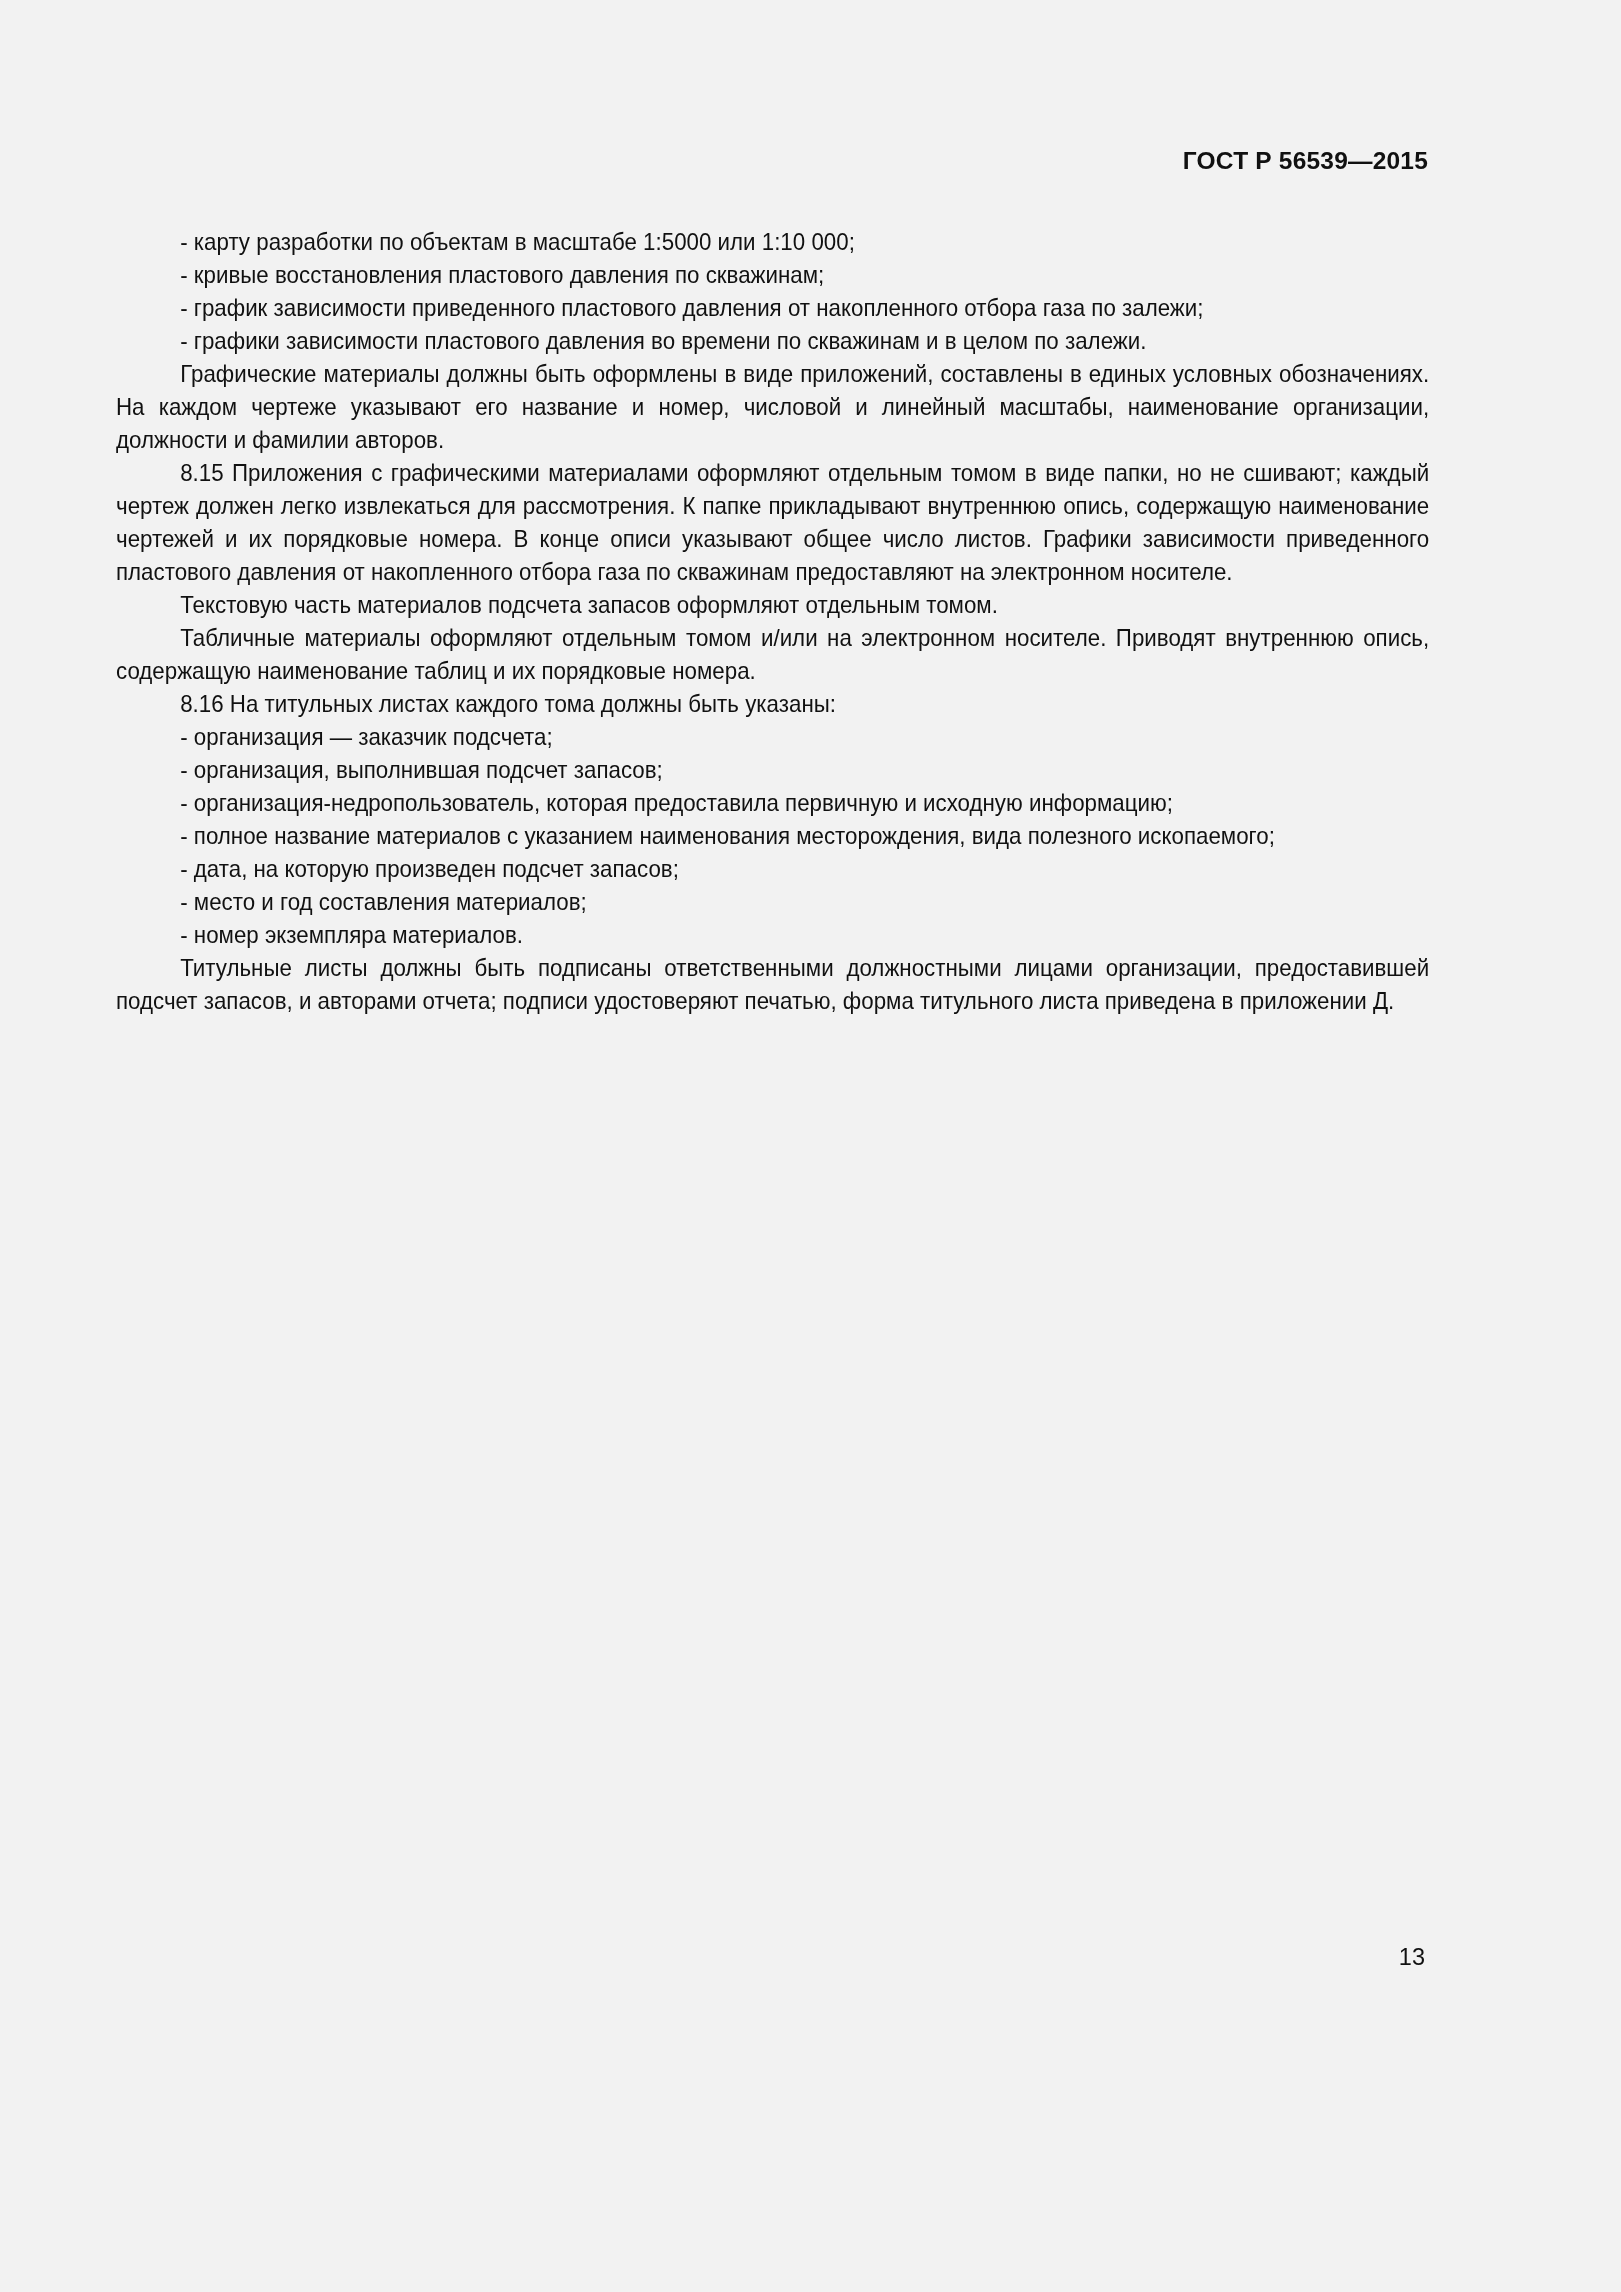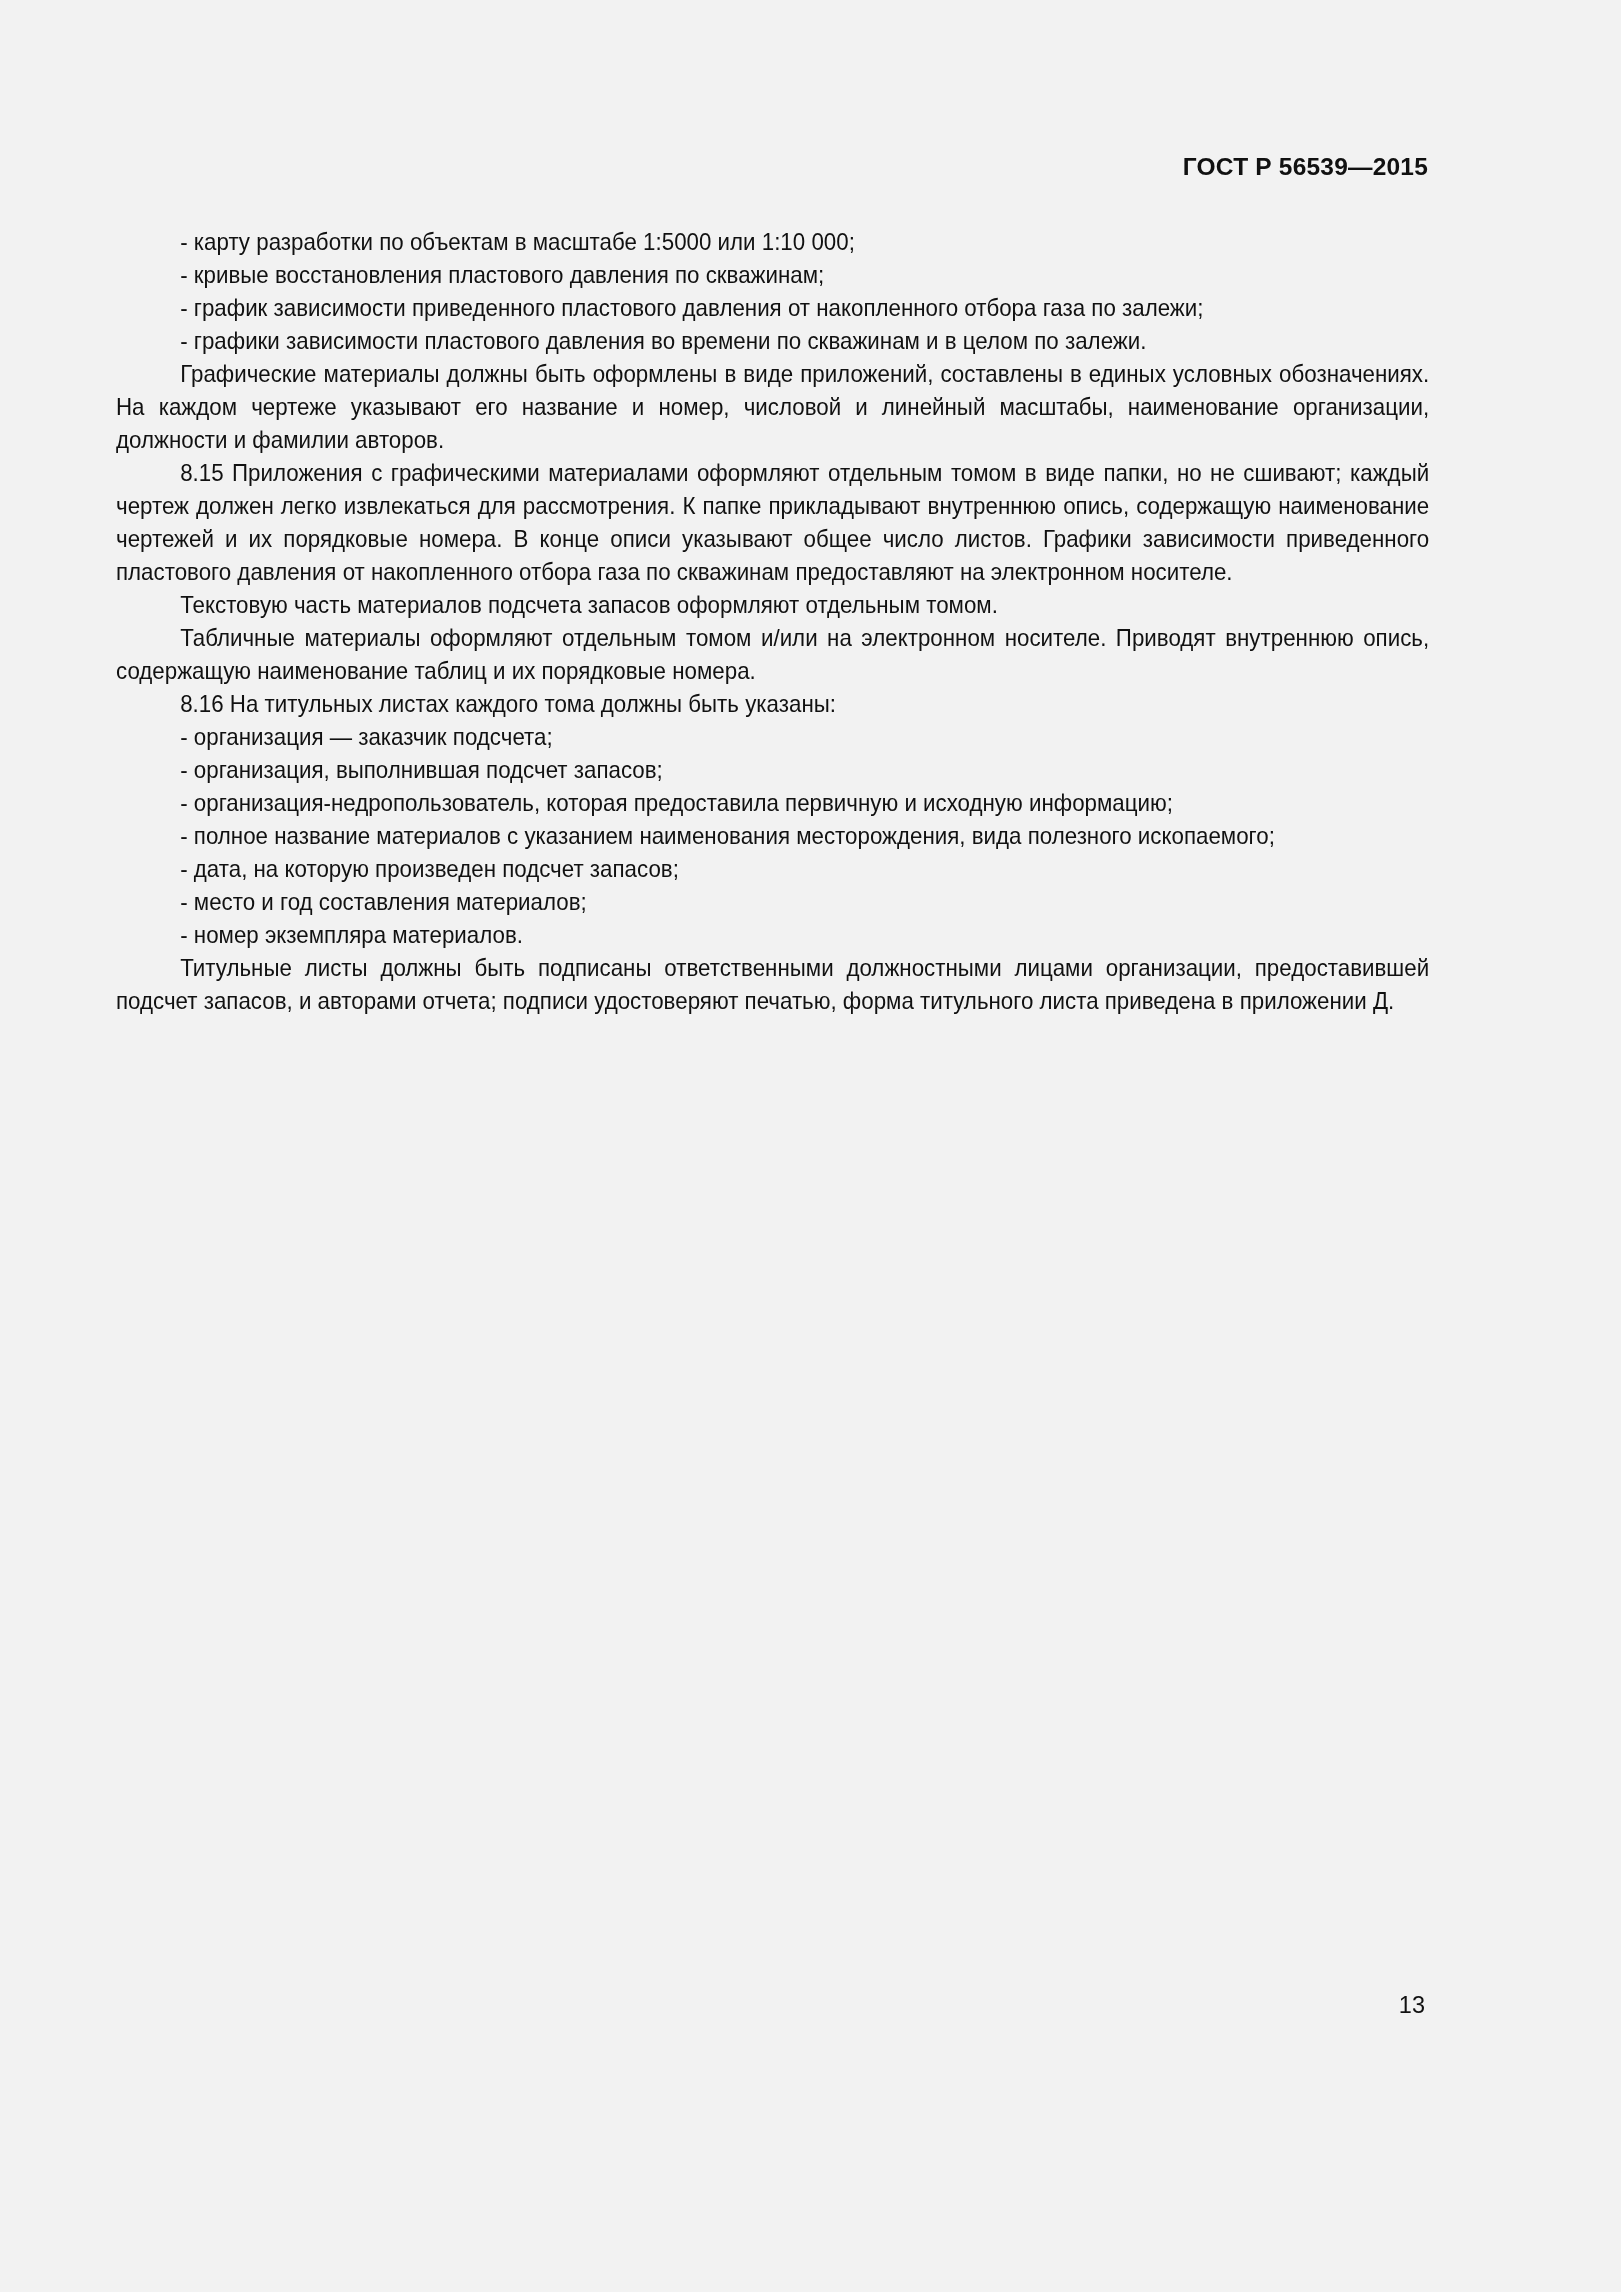--- a/index.html
+++ b/index.html
@@ -10,21 +10,21 @@
       width: 1621px;
       height: 2293px;
       background: #f2f2f2;
       position: relative;
       overflow: hidden;
       font-family: "Liberation Sans", sans-serif;
       color: #111111;
     }
     .page-header {
       position: absolute;
-      top: 153px;
+      top: 147px;
       right: 193px;
       font-size: 24.5px;
       font-weight: bold;
       letter-spacing: 0.2px;
     }
     .body-text {
       position: absolute;
       top: 225px;
       left: 116px;
       width: 1313px;
@@ -35,21 +35,21 @@
       width: 1412px;
     }
     .para {
       margin: 0;
       text-align: justify;
       text-indent: 69px;
       hyphens: manual;
     }
     .page-number {
       position: absolute;
-      top: 1992px;
+      top: 1944px;
       right: 196px;
       font-size: 23.5px;
     }
   </style>
 </head>
 <body>
 
 <div class="page-header">ГОСТ Р 56539—2015</div>
 
 <div class="body-text">

